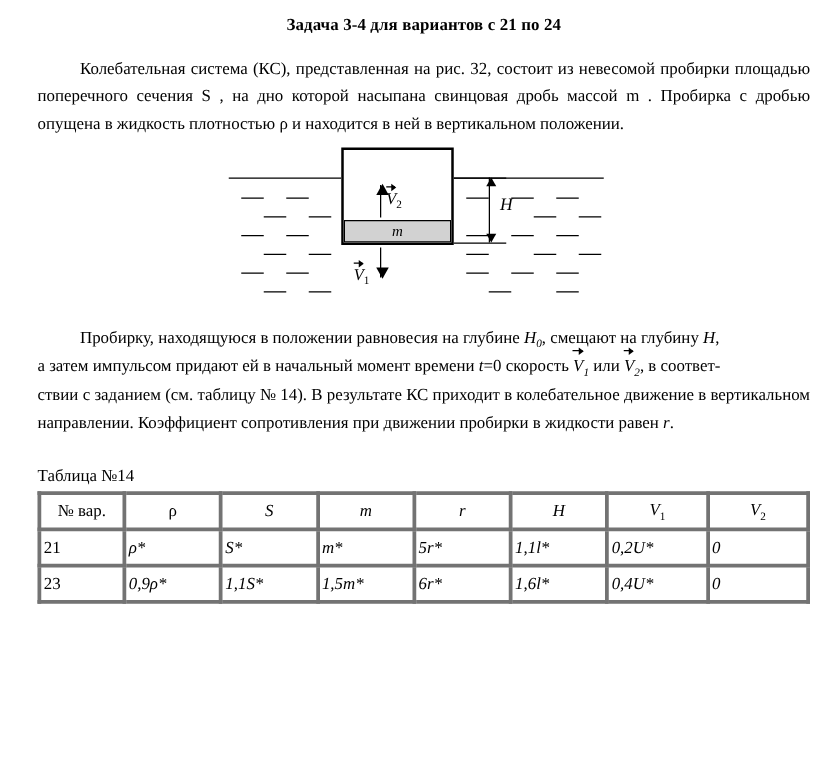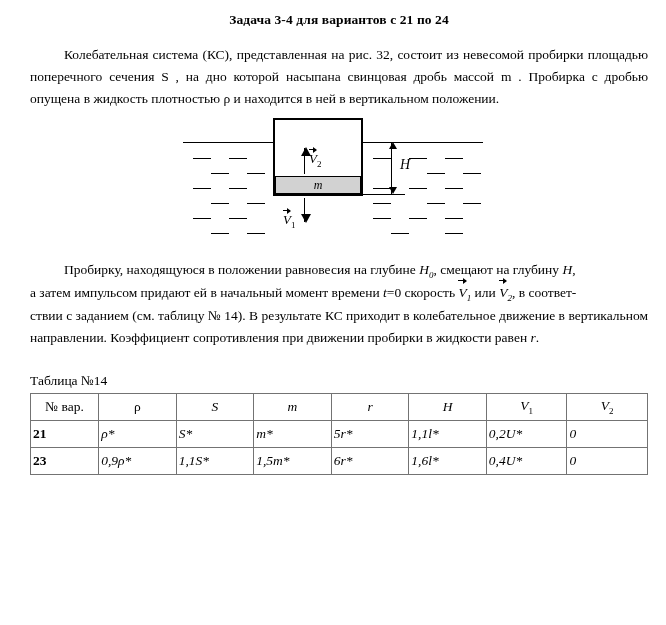--- a/index.html
+++ b/index.html
@@ -232,37 +232,36 @@
   .table-caption {
     font-size: 13.5px;
     margin: 24px 4px 4px 0;
   }
   table.vars {
     width: 100%;
     border-collapse: collapse;
     font-size: 13.5px;
   }
   table.vars th, table.vars td {
-    border: 1px solid #737373;
+    border: 3px solid #737373;
     height: 26px;
     padding: 0 2px;
     font-weight: normal;
   }
   table.vars th {
     font-style: normal;
   }
   table.vars th.ital-head {
     font-style: italic;
   }
   table.vars td {
     font-style: italic;
   }
   table.vars td.num {
     font-style: normal;
-    font-weight: bold;
   }
   .s1 {
     font-size: 9px;
     vertical-align: sub;
     font-style: normal;
   }
 </style>
 </head>
 <body>
 

